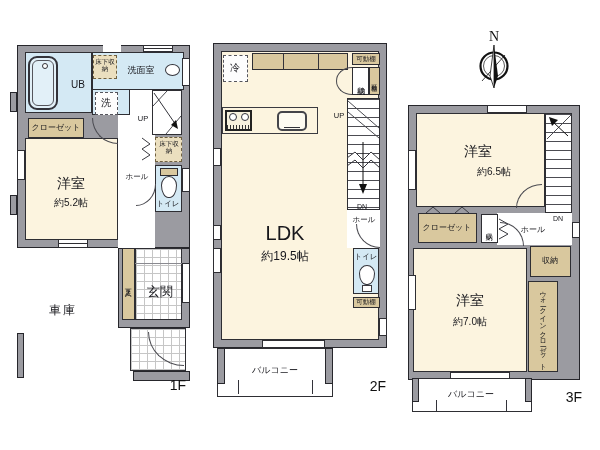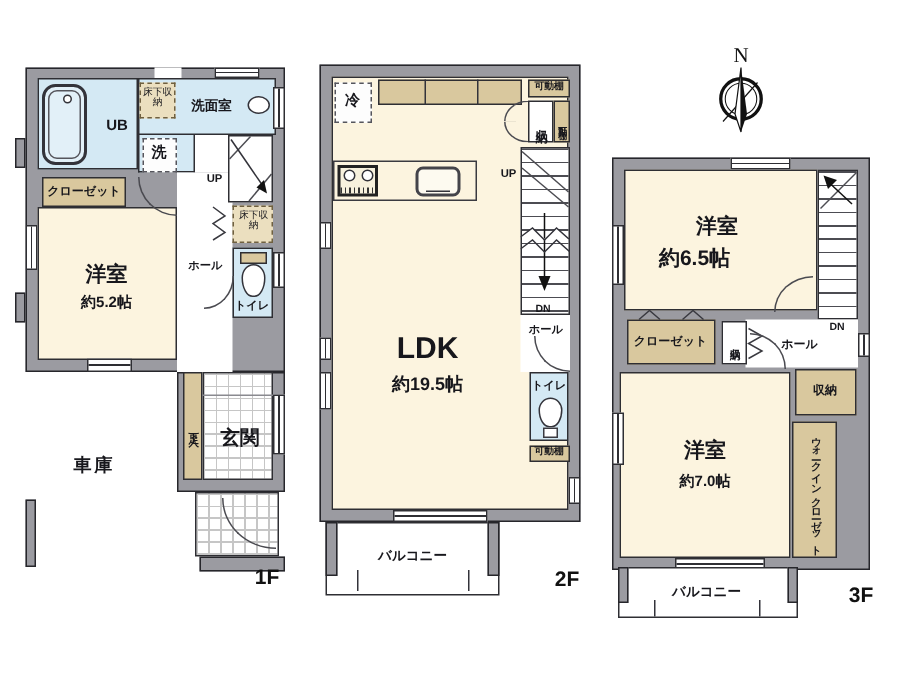--- a/index.html
+++ b/index.html
@@ -24,21 +24,21 @@
   .winv{background-color:#fff;border:1px solid #2e2e33;
     background-image:linear-gradient(to right,transparent 42%,#2e2e33 42%,#2e2e33 58%,transparent 58%);}
   .gap{background:#fff;}
   .outline{border:1px solid #3a3a40;background:transparent;}
   .arc{background:transparent;}
   .arc-bl{border-left:1px solid #4a4a50;border-bottom:1px solid #4a4a50;border-bottom-left-radius:100%;}
   .arc-br{border-right:1px solid #4a4a50;border-bottom:1px solid #4a4a50;border-bottom-right-radius:100%;}
   .arc-tl{border-left:1px solid #4a4a50;border-top:1px solid #4a4a50;border-top-left-radius:100%;}
   .arc-tr{border-right:1px solid #4a4a50;border-top:1px solid #4a4a50;border-top-right-radius:100%;}
   .lbl{position:absolute;transform:translate(-50%,-50%);color:#17171c;white-space:nowrap;
-       text-align:left;line-height:1.05;font-weight:bold;}
+       text-align:left;line-height:1.05;}
   .lblwrap{position:absolute;color:#17171c;text-align:center;line-height:1.15;}
   .v{writing-mode:vertical-rl;text-orientation:upright;letter-spacing:1px;}
   .floorlbl{font-size:14px;color:#111;}
   .tub{border:2px solid #33333a;border-radius:9px;background:#e2f0f8;}
   .tubin{position:absolute;left:2px;top:2px;right:2px;bottom:2px;border:1px solid #55555c;border-radius:6px;}
   .dot{position:absolute;border:1px solid #33333a;border-radius:50%;background:#fff;}
   .oval{border:1px solid #33333a;border-radius:50%;background:#fff;}
   .bowl{border:1px solid #33333a;border-radius:50% 50% 46% 46%/42% 42% 58% 58%;background:#fff;}
   .tick{background:#33333a;}
 </style>
@@ -200,21 +200,21 @@
     <span class="lbl" style="left:65px;top:331px;font-size:9px;">バルコニー</span>
 
     <span class="lbl floorlbl" style="left:168px;top:346px;">2F</span>
   </div>
 
   <div class="abs" style="left:406px;top:100px;width:182px;height:316px;">
     <div class="abs wall" style="left:2px;top:5px;width:172px;height:275px;"></div>
 
     <div class="abs room cream" style="left:10px;top:13px;width:129px;height:94px;"></div>
     <span class="lbl" style="left:72px;top:51px;font-size:14px;">洋室</span>
-    <span class="lbl" style="left:57px;top:72px;font-size:14px;">約6.5帖</span>
+    <span class="lbl" style="left:88px;top:72px;font-size:10px;">約6.5帖</span>
 
     <div class="abs steps" style="left:139px;top:13px;width:27px;height:100px;"></div>
     <svg class="abs" style="left:139px;top:13px;" width="27" height="100" viewBox="0 0 27 100">
         <line x1="26" y1="2" x2="2" y2="26" stroke="#4c4c52" stroke-width="1"></line>
         <line x1="23" y1="23" x2="8" y2="9" stroke="#111" stroke-width="1"></line>
         <polygon points="4,4 13,7 7,13" fill="#111"></polygon>
       </svg>
 
     <div class="abs white" style="left:91px;top:113px;width:75px;height:32px;"></div>
     <span class="lbl" style="left:152px;top:119px;font-size:7px;">DN</span>

